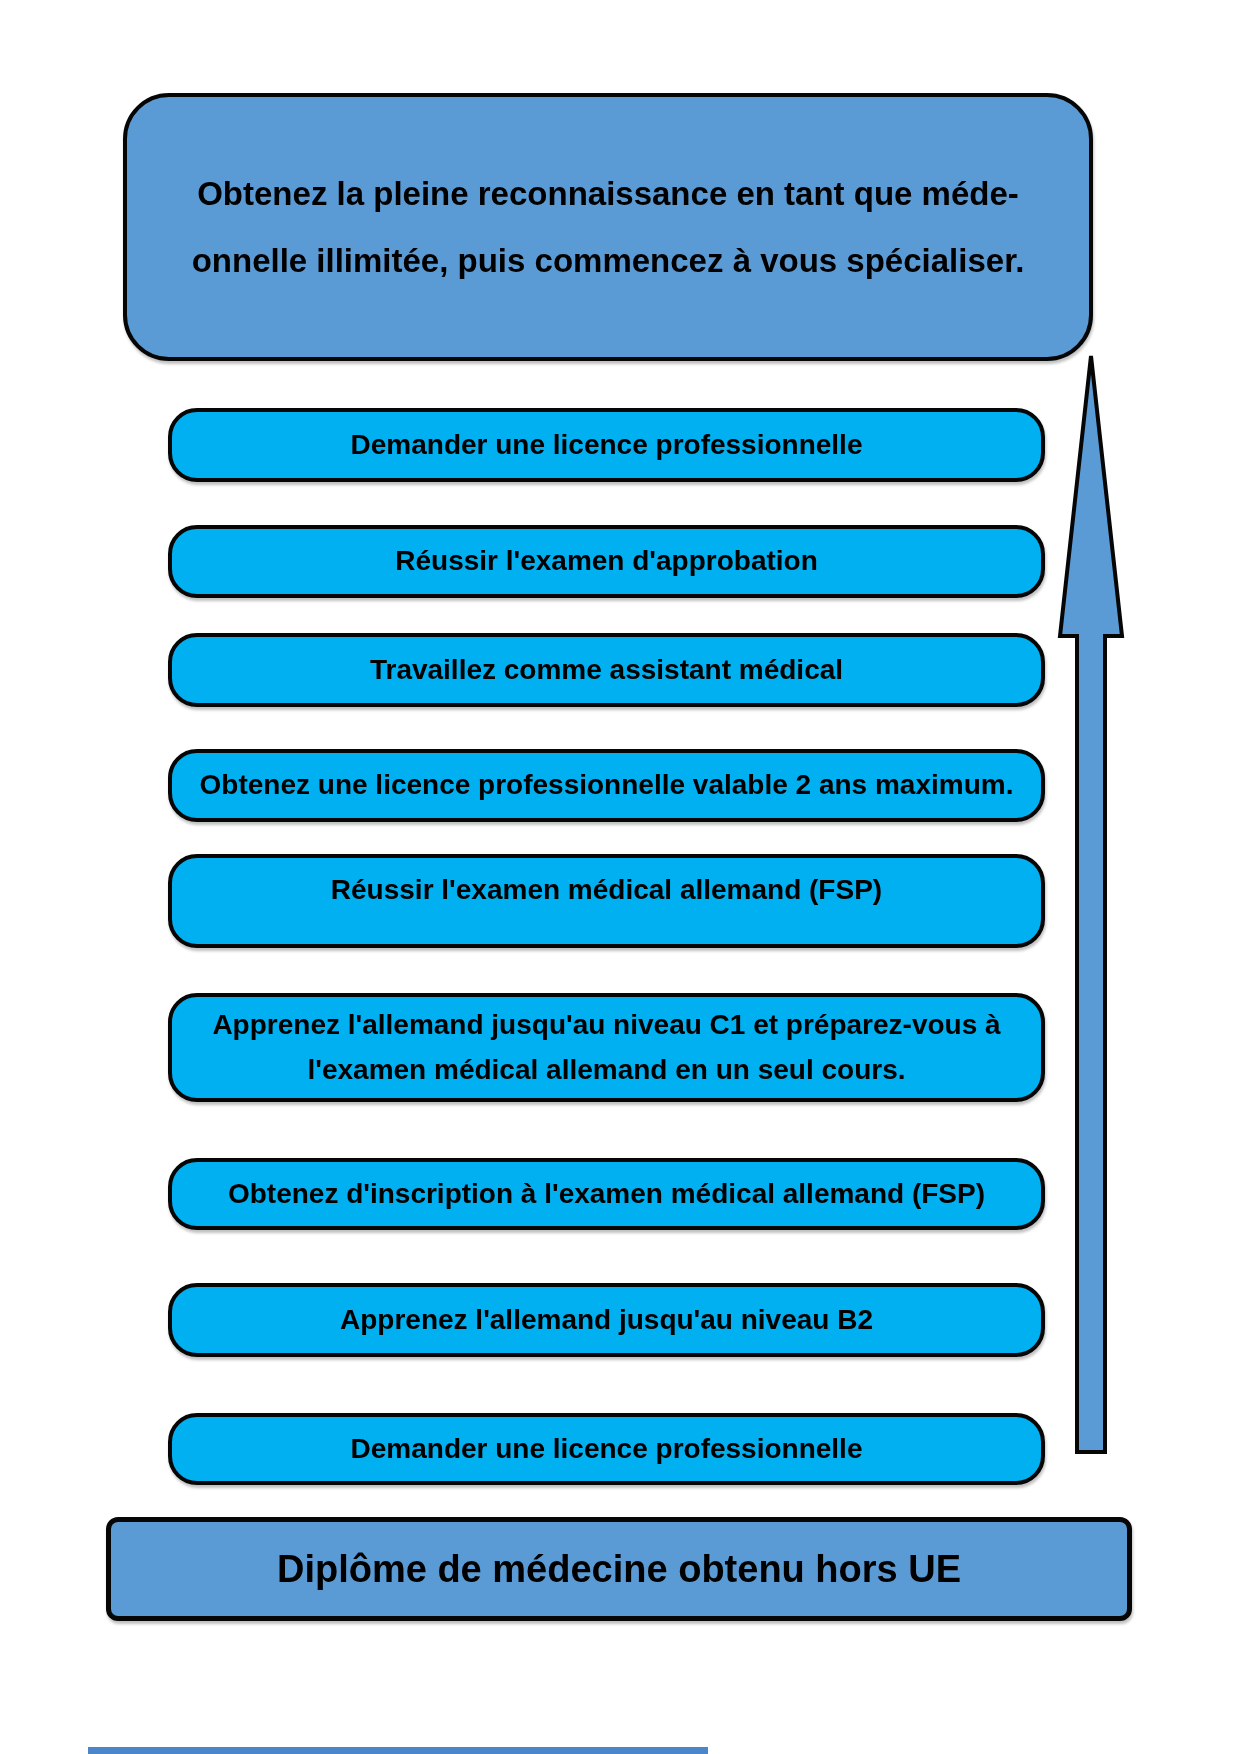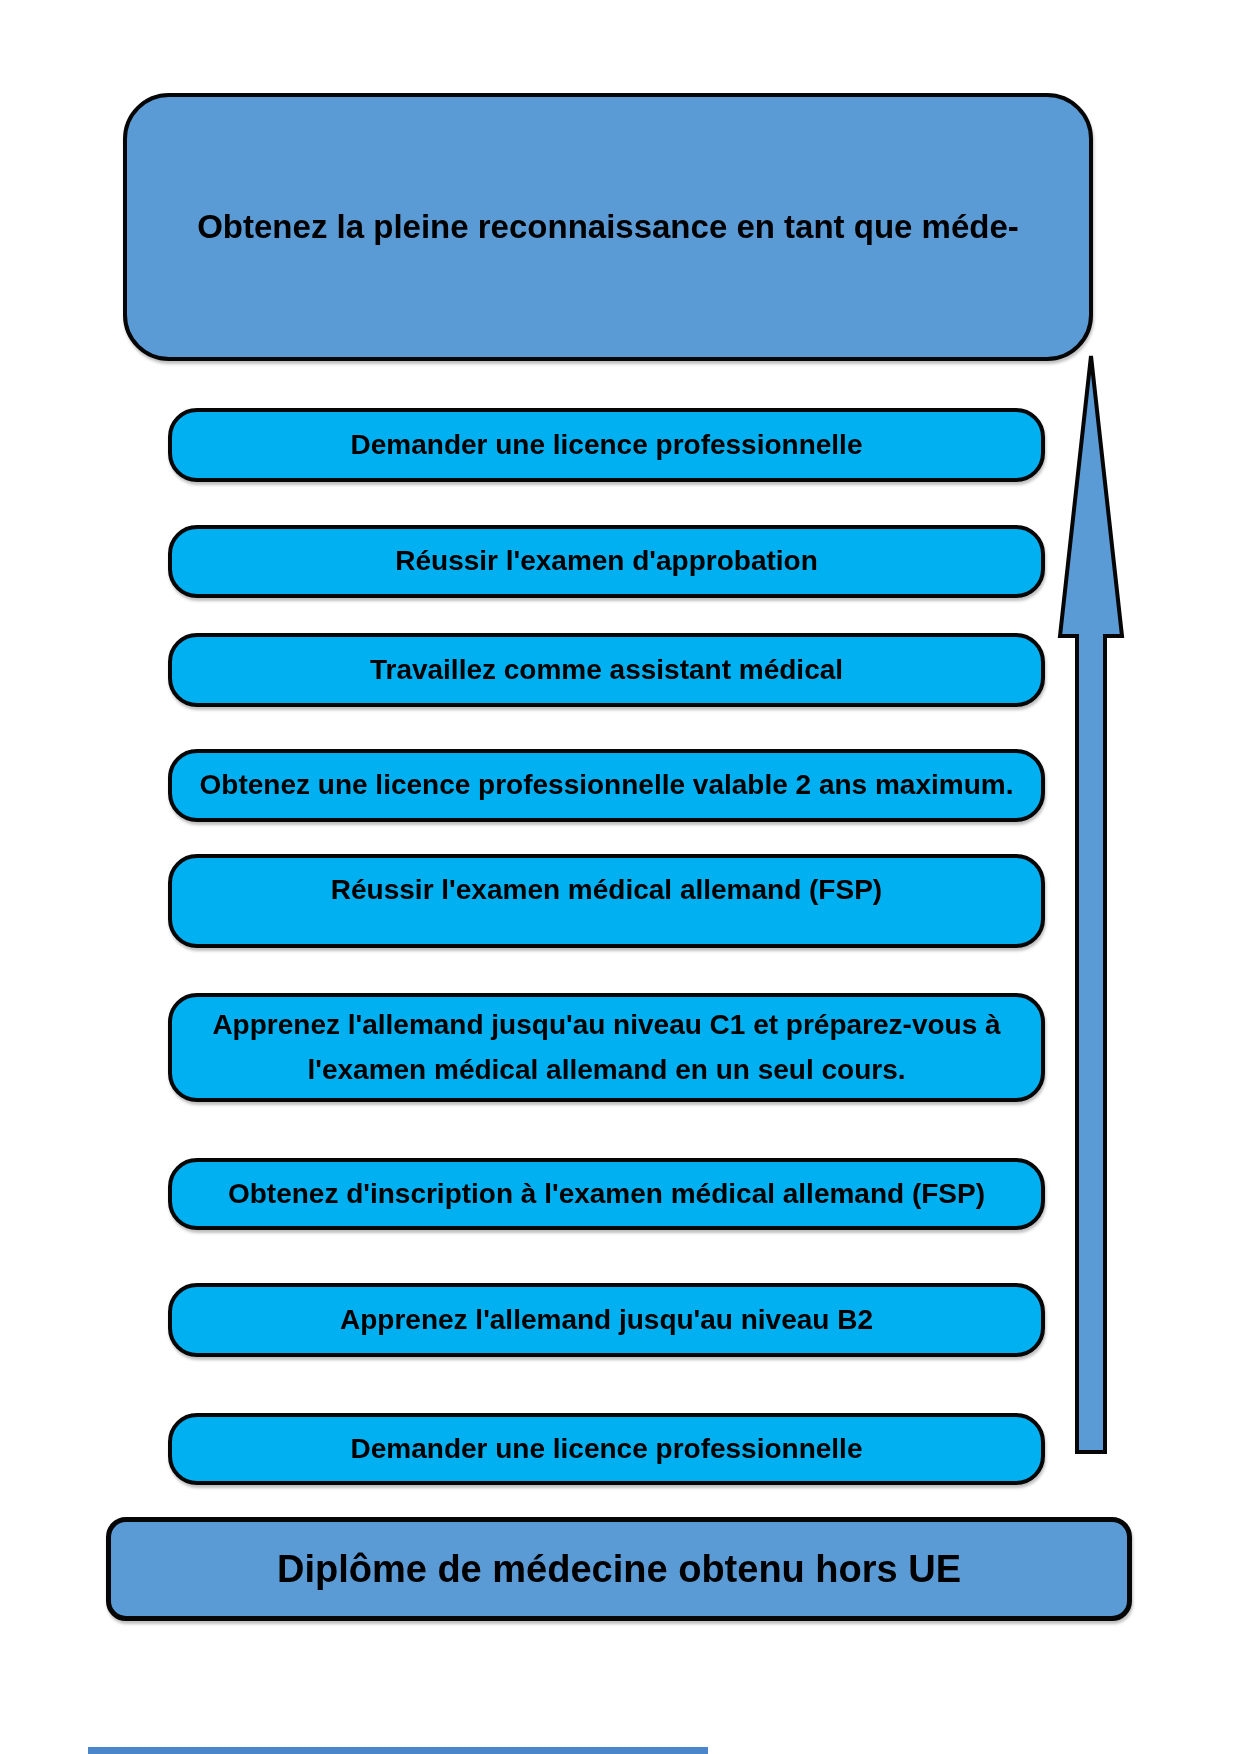--- a/index.html
+++ b/index.html
@@ -45,38 +45,39 @@
   .step4{top:749px;height:73px;}
   .step5{top:854px;height:94px;justify-content:flex-start;padding-top:10px;}
   .step6{top:993px;height:109px;}
   .step7{top:1158px;height:72px;}
   .step8{top:1283px;height:74px;}
   .step9{top:1413px;height:72px;}
   .base-box{
     left:106px;top:1517px;width:1026px;height:104px;
     background:#5b9bd5;
     border:5px solid #060606;
-    border-radius:20px;
+    border-radius:12px;
     font-size:38px;
   }
   .arrow-wrap{
     position:absolute;left:1050px;top:352px;width:84px;height:1106px;
   }
   .edge-bar{
     position:absolute;left:88px;top:1747px;width:620px;height:7px;
     background:#4c86ca;
   }
 </style>
 </head>
 <body>
 
 <div class="canvas">
 
   <div class="box headline-box">
     <div>Obtenez la pleine reconnaissance en tant que méde-</div>
+    <div>onnelle illimitée, puis commencez à vous spécialiser.</div>
   </div>
 
   <div class="box step step1">
     <span>Demander une licence professionnelle</span>
   </div>
   <div class="box step step2">
     <span>Réussir l'examen d'approbation</span>
   </div>
   <div class="box step step3">
     <span>Travaillez comme assistant médical</span>

